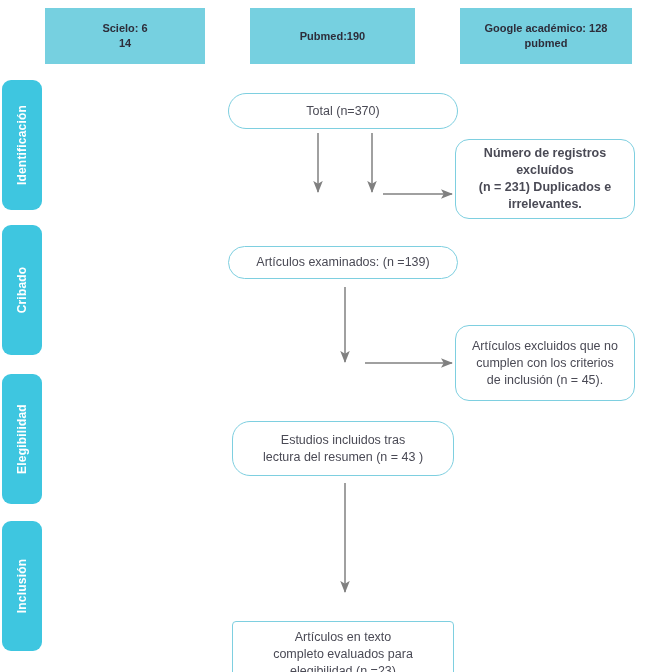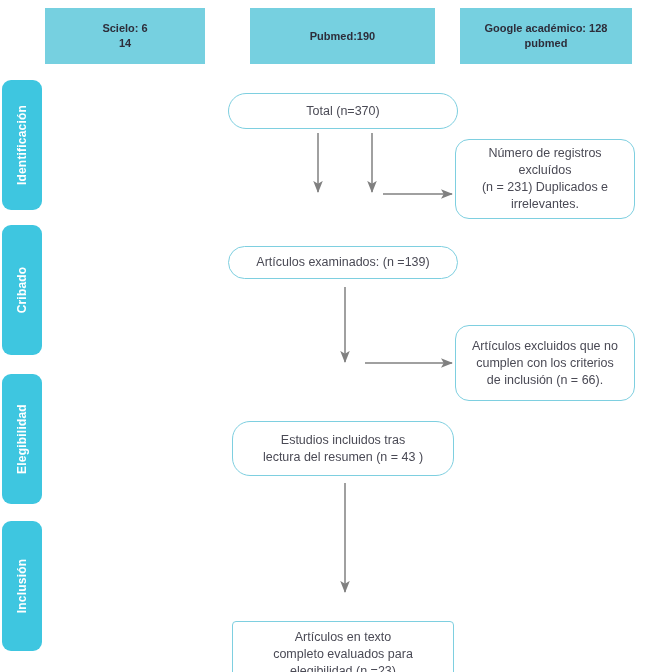--- a/index.html
+++ b/index.html
@@ -29,21 +29,21 @@
     line-height: 15px;
     text-align: center;
     display: flex;
     align-items: center;
     justify-content: center;
     box-sizing: border-box;
     padding: 4px 6px;
     white-space: pre-line;
   }
   #source-scielo  { left: 45px;  top: 8px;  width: 160px; height: 56px; }
-  #source-pubmed  { left: 250px; top: 8px;  width: 185px; height: 56px; }
+  #source-pubmed  { left: 250px; top: 8px;  width: 165px; height: 56px; }
   #source-google  { left: 460px; top: 8px;  width: 172px; height: 56px; }
 
   
   .stage-tab {
     position: absolute;
     left: 2px;
     width: 40px;
     background: #3ec6e0;
     border-radius: 9px;
     display: flex;
@@ -77,21 +77,21 @@
     align-items: center;
     justify-content: center;
     padding: 4px 8px;
     white-space: pre-line;
   }
   #node-total            { left: 228px; top: 93px;  width: 230px; height: 36px; border-radius: 18px; }
   #node-examinados       { left: 228px; top: 246px; width: 230px; height: 33px; border-radius: 17px; }
   #node-estudios         { left: 232px; top: 421px; width: 222px; height: 55px; border-radius: 18px; }
   #node-textocompleto    { left: 232px; top: 596px; width: 222px; height: 66px; border-radius: 4px; margin-top: 25px; }
 
-  #node-excluidos-dup    { left: 455px; top: 139px; width: 180px; height: 80px; border-radius: 14px; }
+  #node-excluidos-dup    { left: 455px; top: 139px; width: 180px; height: 80px; border-radius: 14px; font-weight: bold; }
   #node-excluidos-crit   { left: 455px; top: 325px; width: 180px; height: 76px; border-radius: 14px; }
   #node-excluidos-res    { left: 455px; top: 510px; width: 180px; height: 60px; border-radius: 14px; }
 
   
   #arrow-layer {
     position: absolute;
     left: 0;
     top: 0;
     width: 655px;
     height: 672px;
@@ -146,21 +146,21 @@
 
   <div class="node" id="node-excluidos-dup">Número de registros
 excluídos
 (n = 231) Duplicados e
 irrelevantes.</div>
 
   <div class="node" id="node-examinados">Artículos examinados: (n =139)</div>
 
   <div class="node" id="node-excluidos-crit">Artículos excluidos que no
 cumplen con los criterios
-de inclusión (n = 66).</div>
+de inclusión (n = 45).</div>
 
   <div class="node" id="node-estudios">Estudios incluidos tras
 lectura del resumen  (n = 43 )</div>
 
 
   <div class="node" id="node-textocompleto">Artículos en texto
 completo evaluados para
 elegibilidad (n =23)</div>
 
 </div>

